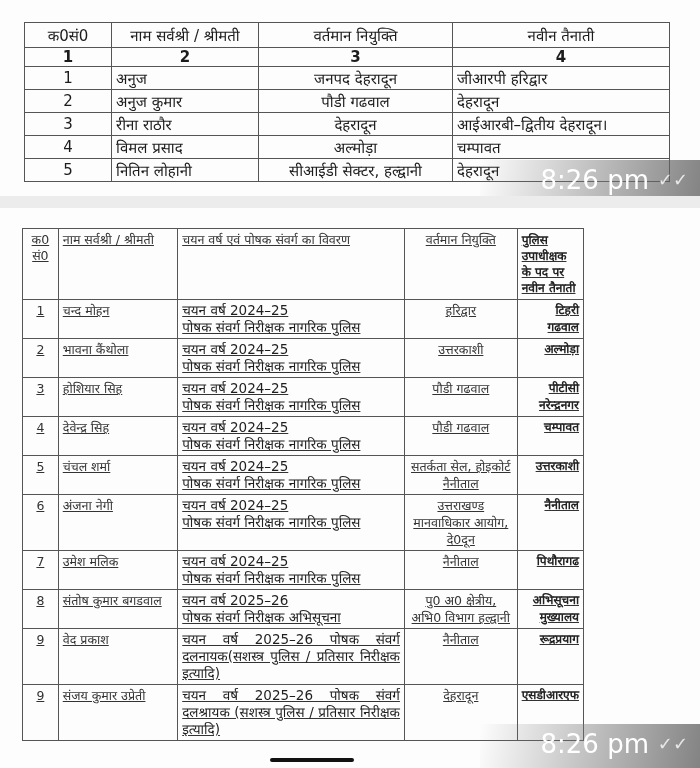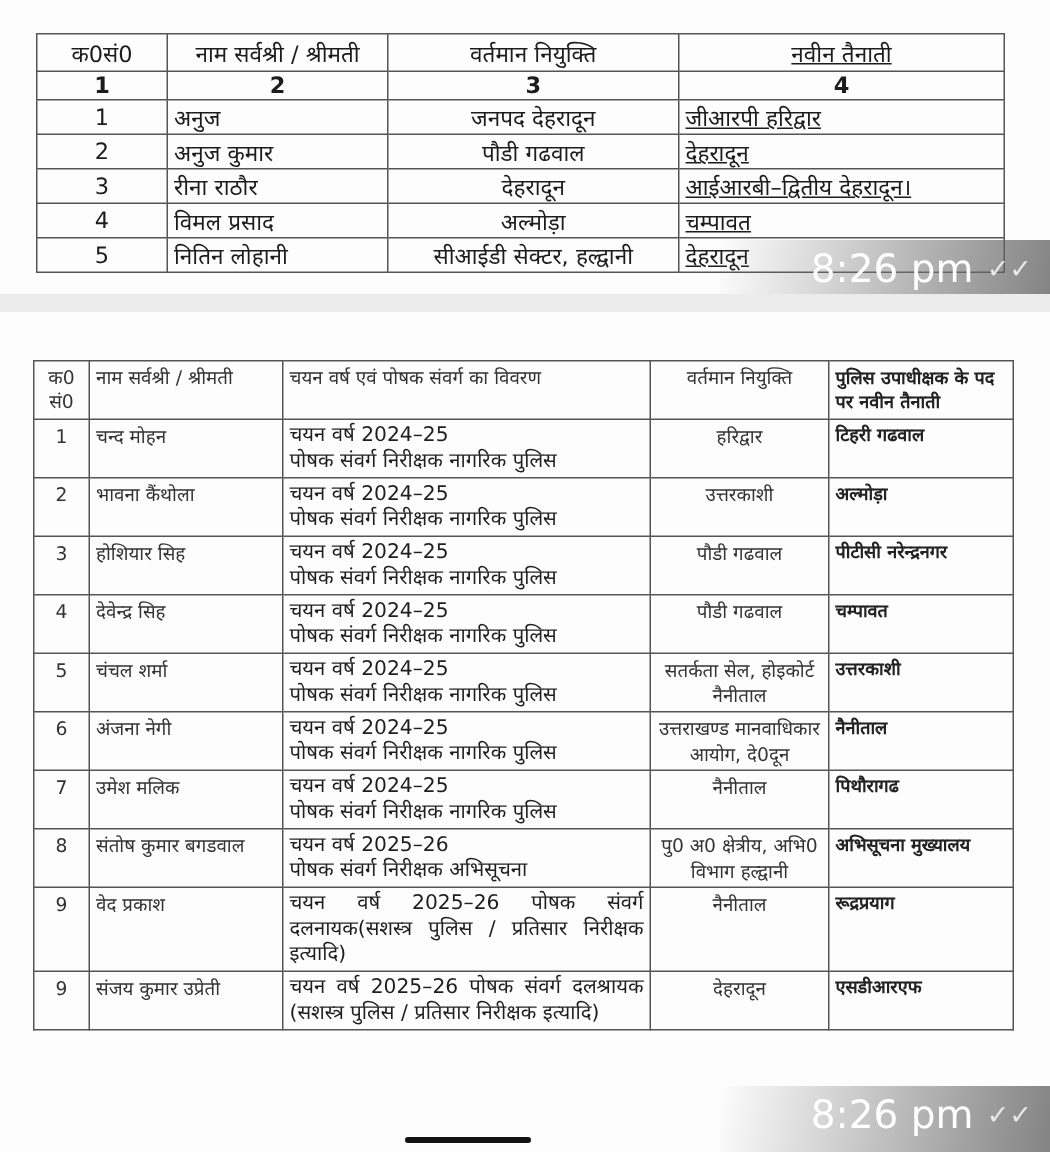--- a/index.html
+++ b/index.html
@@ -22,32 +22,32 @@
   table { border-collapse: collapse; position: absolute; }
   td, th { border: 1.2px solid #555; font-weight: normal; padding: 0 4px; vertical-align: top; }
 
   
   .t1 { left: 24px; top: 22px; width: 646px; font-size: 15px; color: #1c1c1c; }
   .t1 th { height: 24px; text-align: center; vertical-align: middle; font-size: 15px; }
   .t1 td { height: 22px; vertical-align: middle; }
   .t1 .c-no { width: 78px; text-align: center; }
   .t1 .c-name { width: 138px; }
   .t1 .c-cur { width: 185px; text-align: center; }
-  .t1 .c-new { text-align: left; text-decoration: underline; }
+  .t1 .c-new { text-align: left; }
   .t1 tr.numrow td { text-align: center; font-weight: bold; height: 18px; }
 
   
-  .t2 { left: 22px; top: 32px; width: 654px; font-size: 12.5px; color: #333; }
+  .t2 { left: 22px; top: 20px; width: 562px; font-size: 12.5px; color: #333; text-decoration: underline; }
   .t2 th { font-size: 12.5px; text-align: left; padding: 3px 4px; line-height: 16px; color: #333; }
   .t2 td { padding: 2px 4px; line-height: 17px; }
   .t2 .c-no { width: 28px; text-align: center; }
   .t2 .c-name { width: 120px; }
   .t2 .c-det { width: 236px; font-size: 13.5px; color: #1e1e1e; }
   .t2 .c-cur { width: 110px; text-align: center; }
-  .t2 .c-new { text-align: left; color: #222; font-weight: bold; font-size: 12px; }
+  .t2 .c-new { text-align: right; color: #222; font-weight: bold; font-size: 12px; }
   .t2 td.justify { text-align: justify; text-align-last: left; margin-left: 12px; }
 
   .timestamp {
     position: absolute; right: 0; width: 220px; height: 44px;
     background: linear-gradient(100deg, rgba(255,255,255,0) 0%, rgba(120,120,120,0.55) 60%, rgba(90,90,90,0.75) 100%);
     color: #fff; font-size: 26px; text-align: right; padding-right: 51px; box-sizing: border-box;
     line-height: 40px;
     margin-top: 12px;
   }
   .ts-1 { top: 148px; }

